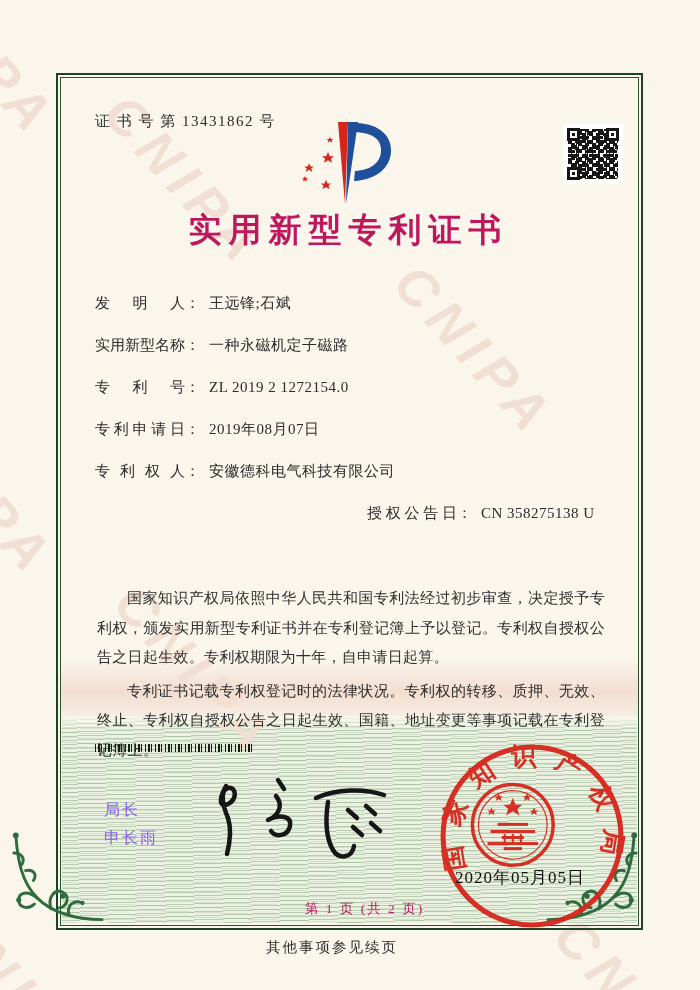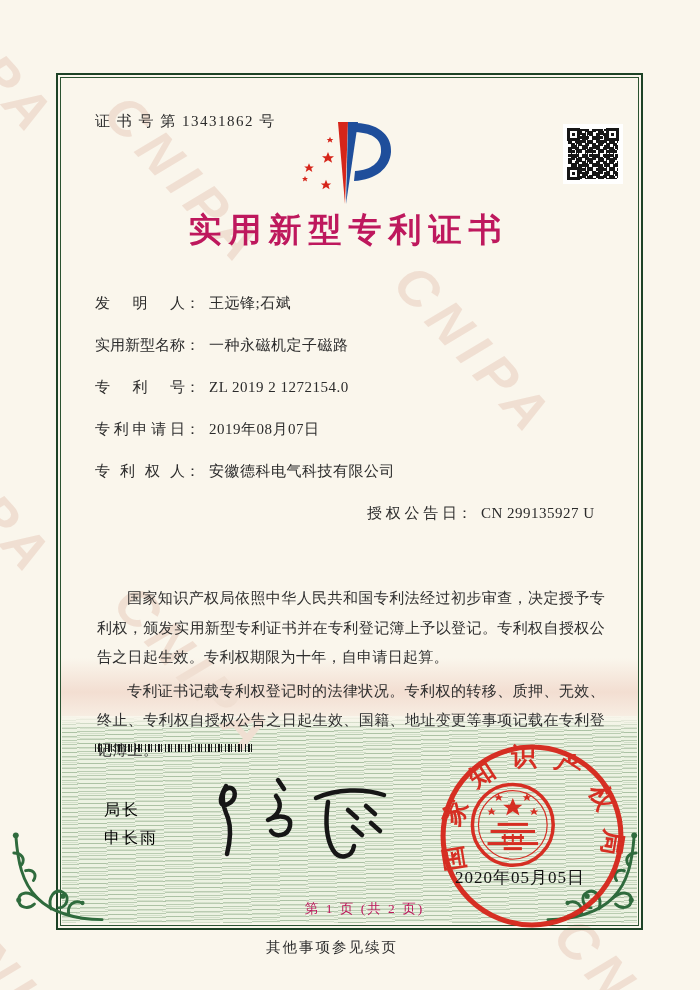--- a/index.html
+++ b/index.html
@@ -90,21 +90,21 @@
   .barcode{
     position:absolute;left:95px;top:744px;width:160px;height:8px;z-index:5;
     background:repeating-linear-gradient(90deg,
       #1c1c1c 0 1px,rgba(0,0,0,0) 1px 3px,
       #1c1c1c 3px 5px,rgba(0,0,0,0) 5px 6px,
       #1c1c1c 6px 7px,rgba(0,0,0,0) 7px 10px);
   }
   .signer-title,.signer-name{
     position:absolute;left:104px;z-index:5;
     font-family:Liberation Mono, monospace;
-    font-size:16px;font-weight:500;color:#000000;letter-spacing:2px;
+    font-size:16px;font-weight:500;color:#8b5cf6;letter-spacing:2px;
   }
   .signer-title{top:800px;}
   .signer-name{top:828px;}
   .signature{position:absolute;left:196px;top:772px;z-index:5;}
   
   .seal{position:absolute;left:436px;top:740px;z-index:6;opacity:.95;}
   .seal-date{
     position:absolute;left:436px;top:866px;width:168px;z-index:7;
     text-align:center;font-size:17px;color:#111;letter-spacing:1px;
   }
@@ -208,21 +208,21 @@
       <span class="flabel">专利号</span><span class="colon">：</span><span class="fvalue">ZL 2019 2 1272154.0</span>
     </div>
     <div class="frow">
       <span class="flabel">专利申请日</span><span class="colon">：</span><span class="fvalue">2019年08月07日</span>
     </div>
     <div class="frow">
       <span class="flabel">专利权人</span><span class="colon">：</span><span class="fvalue">安徽德科电气科技有限公司</span>
     </div>
     <div class="frow">
       <span class="grant2">
-        <span class="flabel">授权公告日</span><span class="colon">：</span><span class="fvalue">CN 299135927 U</span>
+        <span class="flabel">授权公告日</span><span class="colon">：</span><span class="fvalue">CN 358275138 U</span>
       </span>
     </div>
   </div>
 
   <div class="paras">
     <p>国家知识产权局依照中华人民共和国专利法经过初步审查，决定授予专利权，颁发实用新型专利证书并在专利登记簿上予以登记。专利权自授权公告之日起生效。专利权期限为十年，自申请日起算。</p>
     <p>专利证书记载专利权登记时的法律状况。专利权的转移、质押、无效、终止、专利权自授权公告之日起生效、国籍、地址变更等事项记载在专利登记簿上。</p>
   </div>
 
   <div class="barcode"></div>

